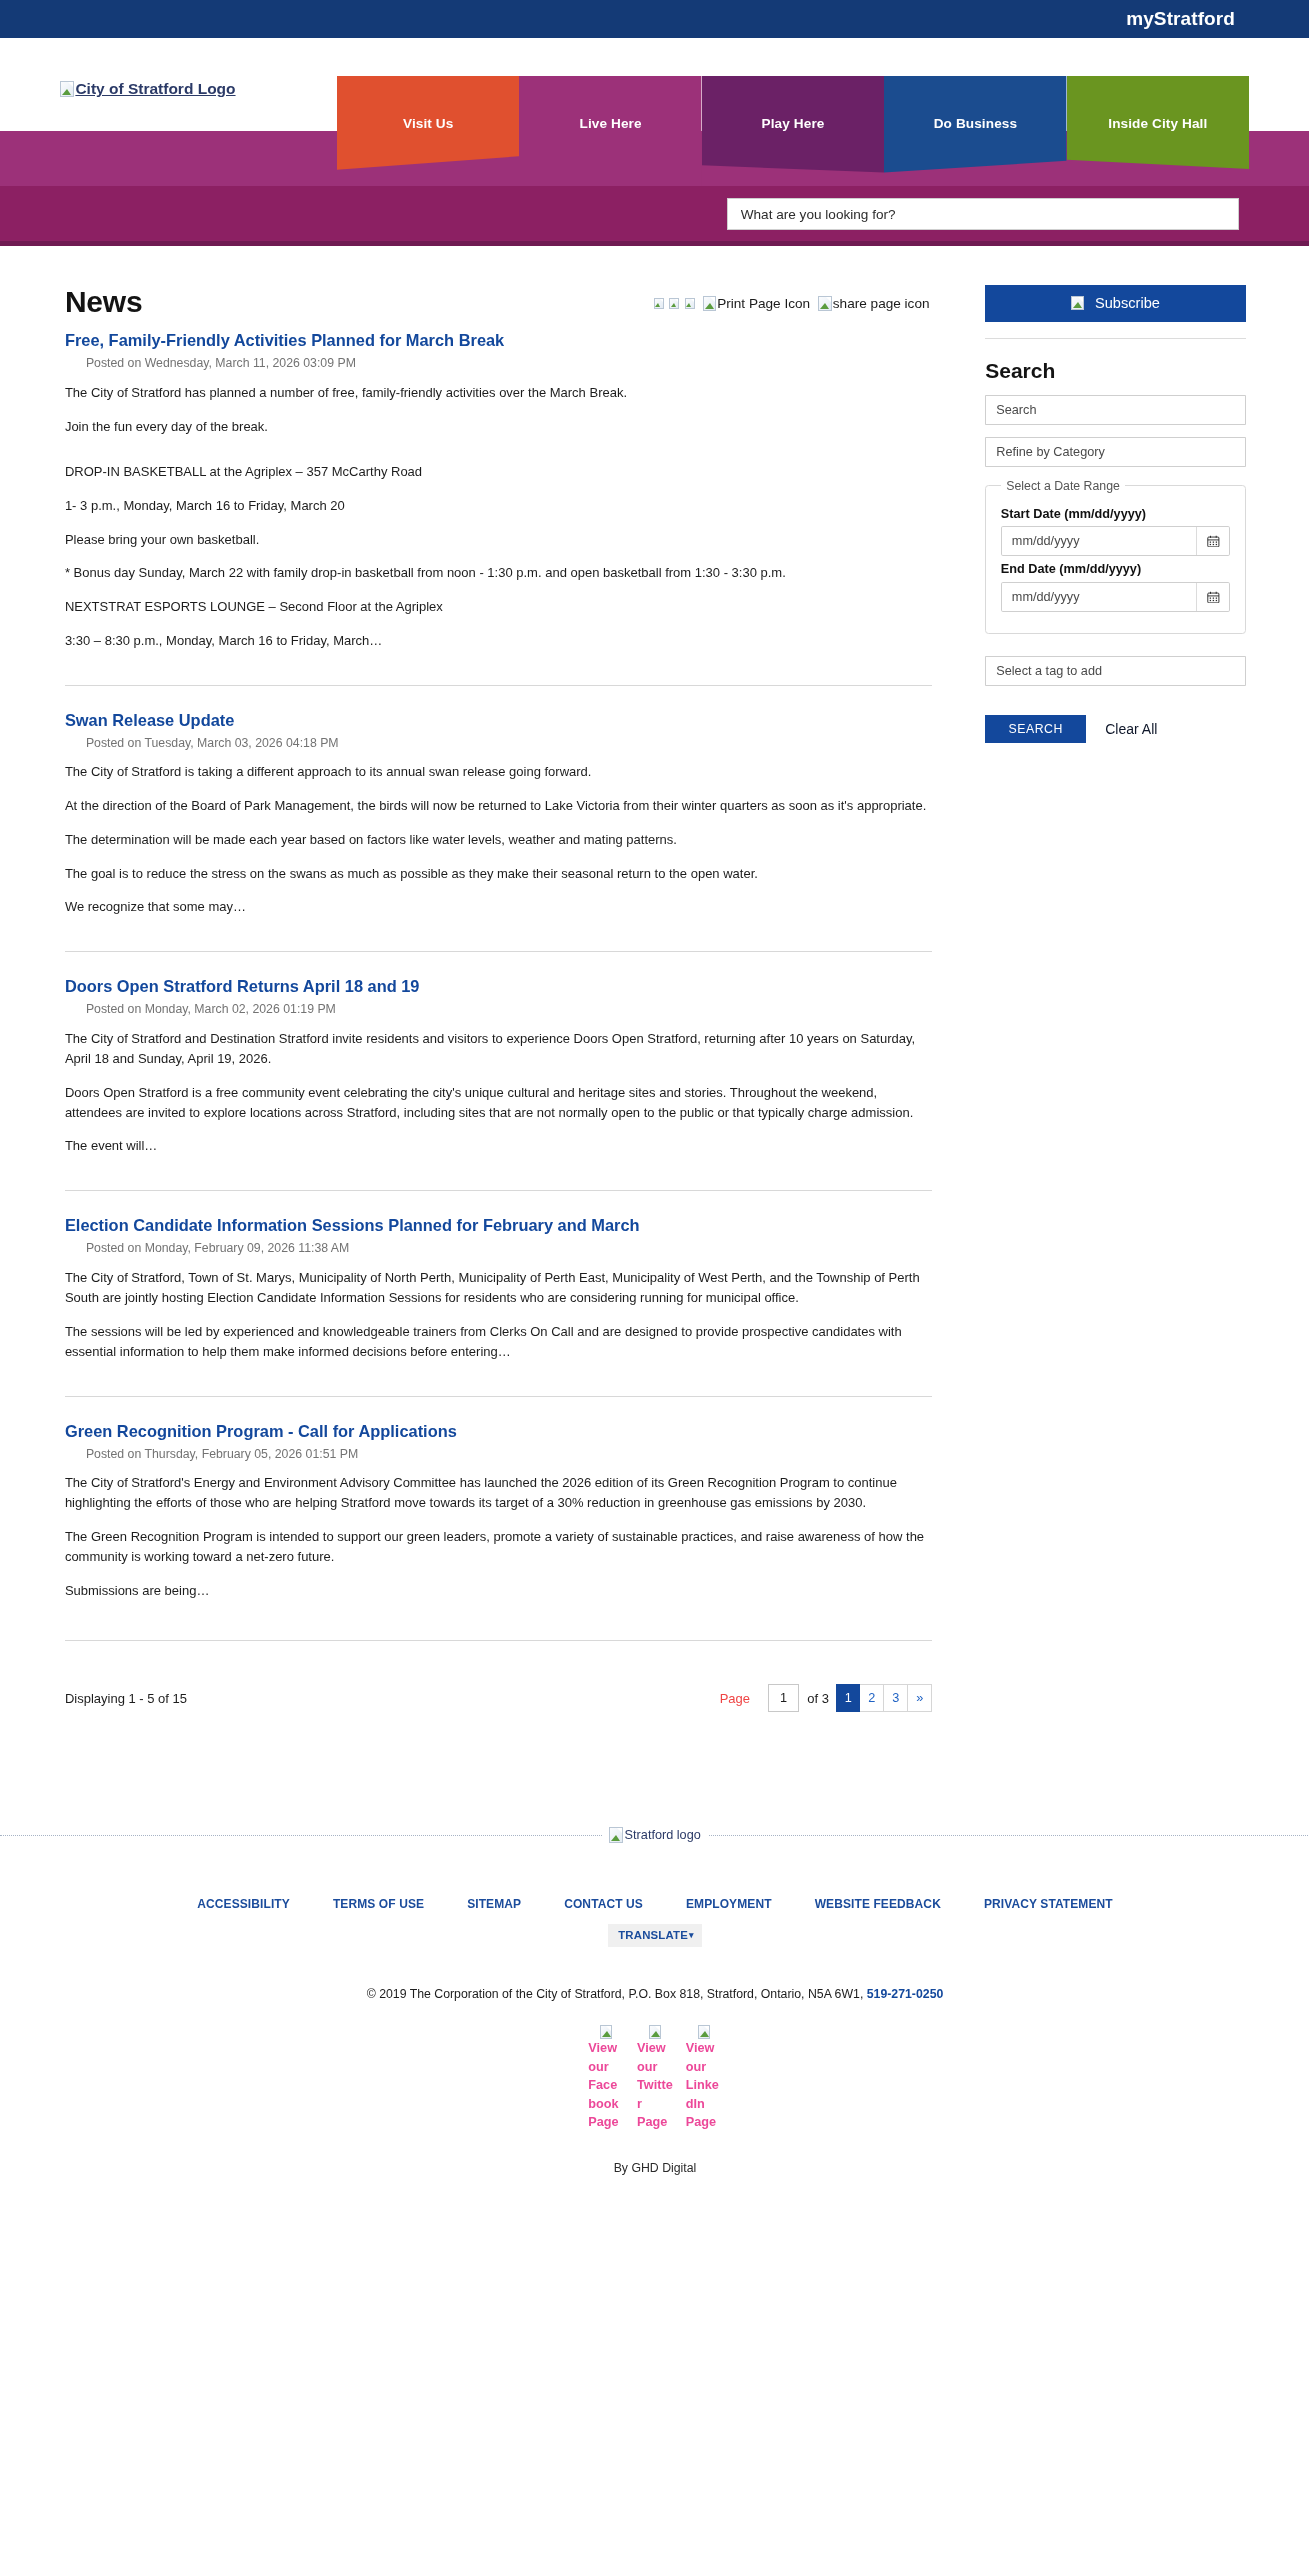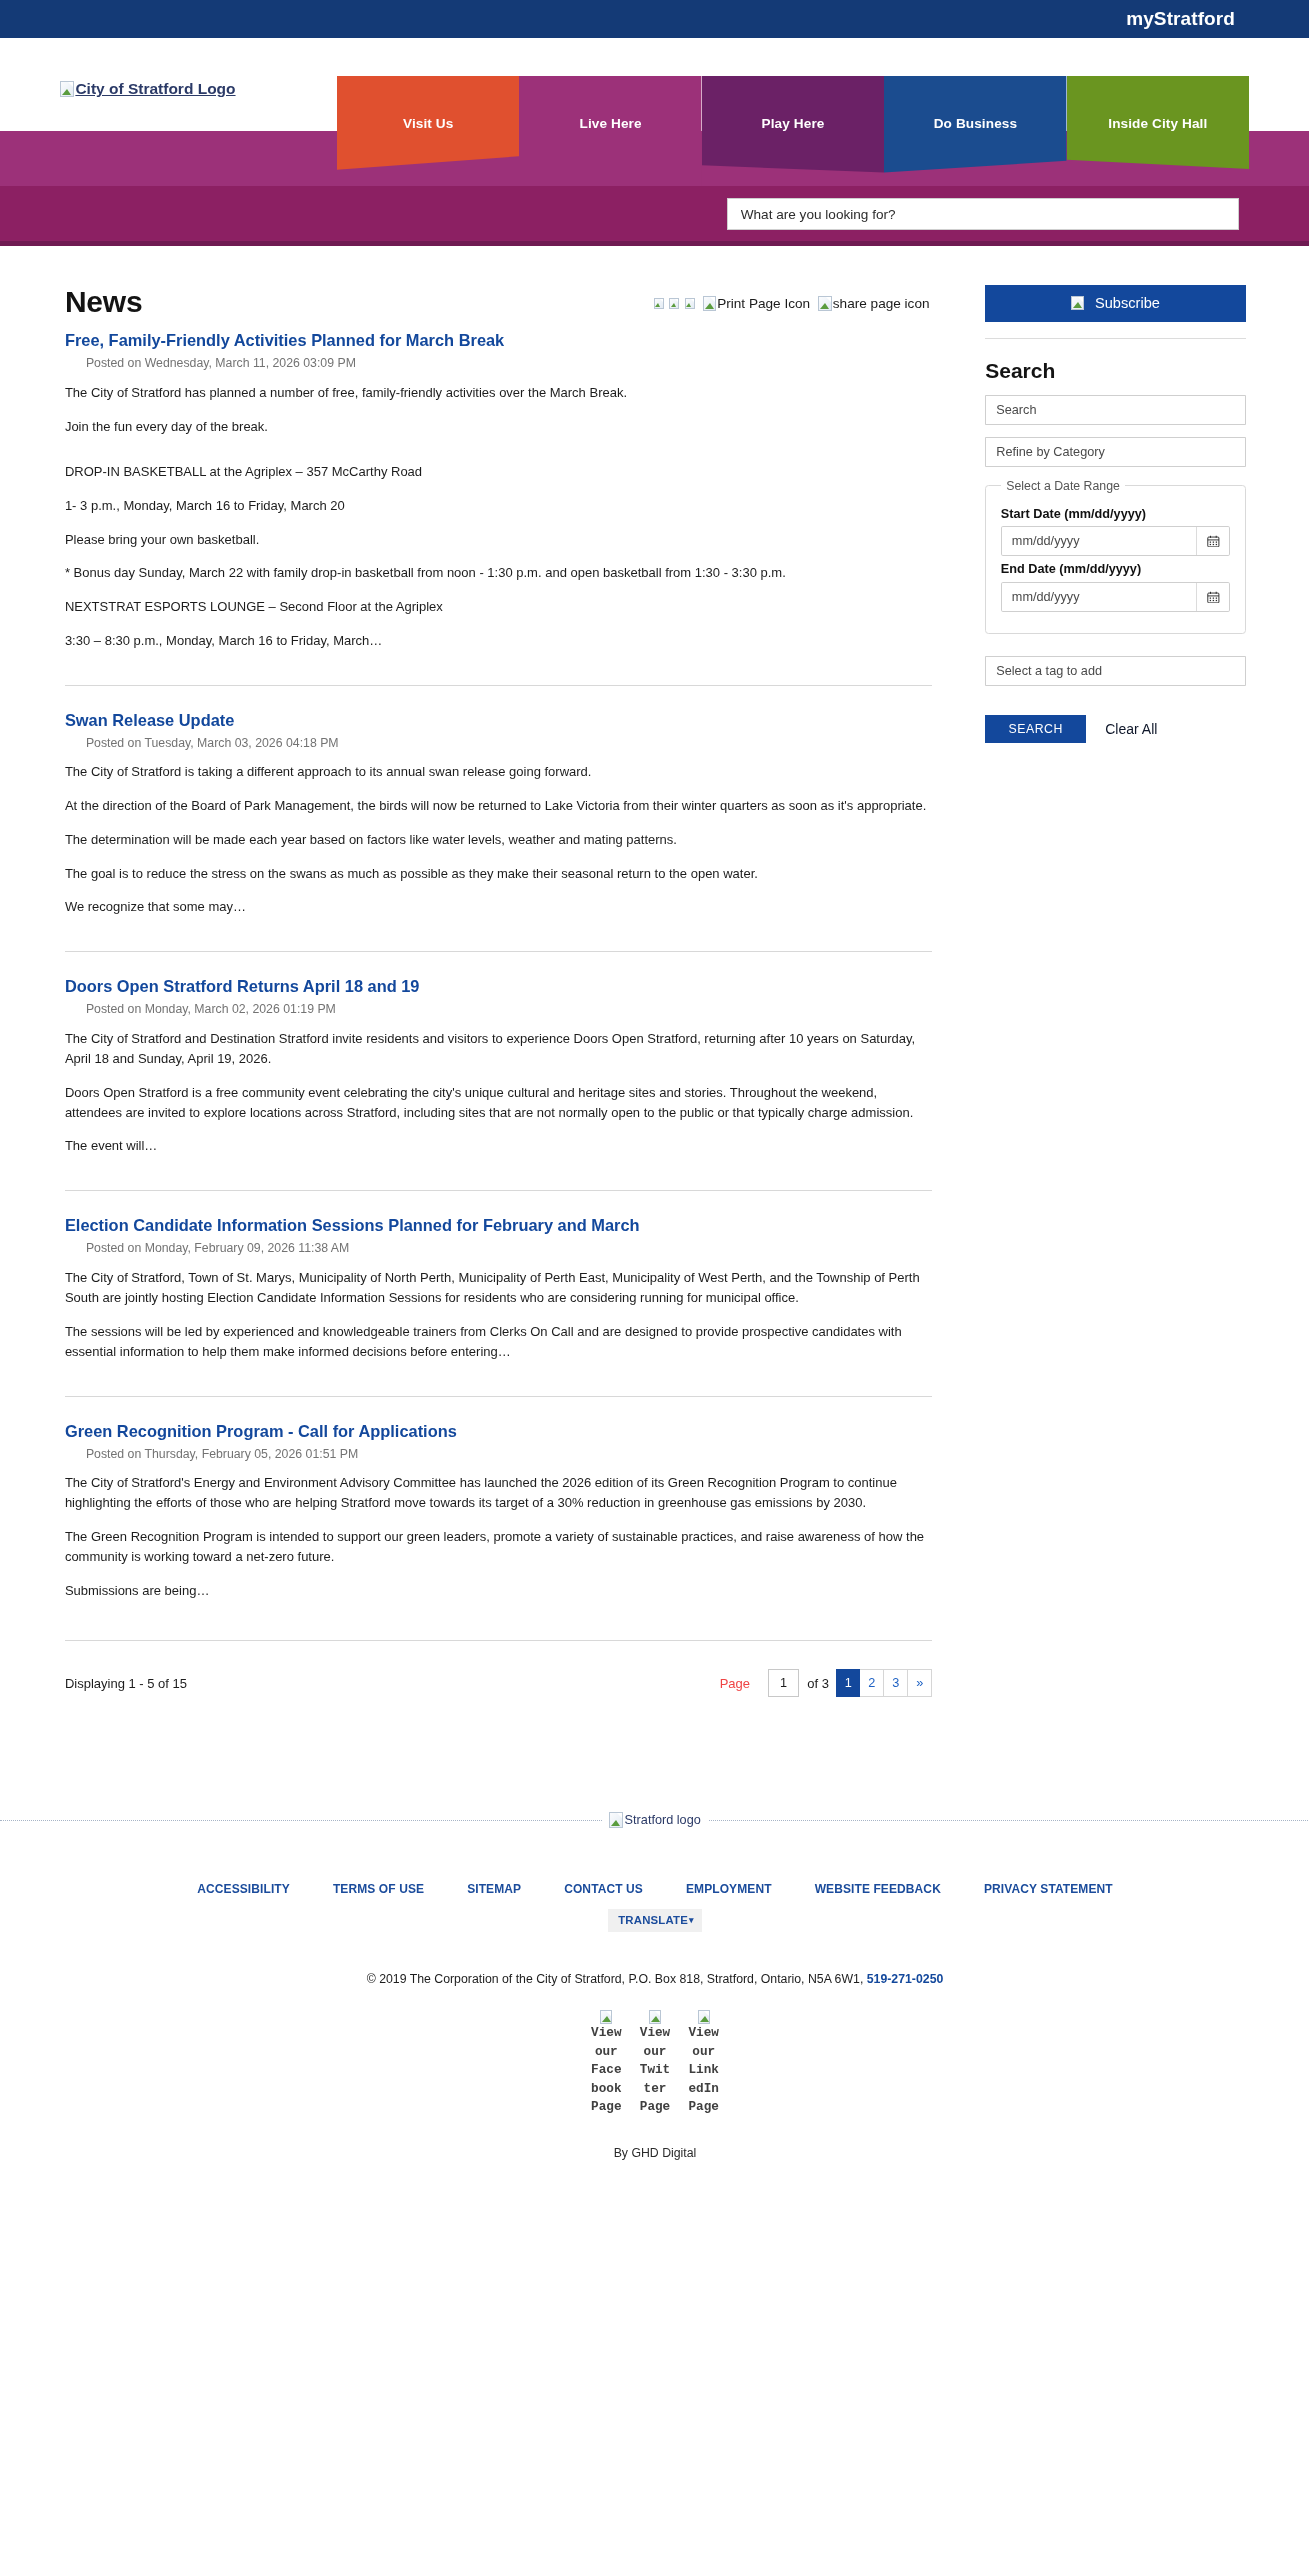--- a/index.html
+++ b/index.html
@@ -207,21 +207,21 @@
     font-size: 13px;
     line-height: 1.55;
     color: #1d1d1d;
   }
   .news-body p.gap { margin-bottom: 25.5px; }
 
   
   .pagination-wrap {
     border-top: 0.9px solid #d8d8d8;
     margin-top: 5.5px;
-    padding-top: 28px;
+    padding-top: 43px;
     display: flex;
     align-items: center;
     font-size: 13px;
     color: #1d1d1d;
   }
   .displaying { flex: none; }
   .pager {
     margin-left: auto;
     display: flex;
     align-items: center;
@@ -449,29 +449,28 @@
     text-decoration: none;
   }
   .socials {
     margin-top: 24px;
     display: flex;
     justify-content: center;
     gap: 12.7px;
   }
   .social-alt {
     width: 36px;
-    text-align: center;
-    color: #404040;
+    text-align: left;
+    color: #ec4899;
     font-size: 12.7px;
     font-weight: bold;
     line-height: 1.45;
     text-decoration: none;
     word-break: break-word;
     overflow: hidden;
-    font-family: Liberation Mono, monospace;
   }
   .social-alt .brokenimg {
     display: block;
     margin: 0 auto 0.9px auto;
     width: 12px; height: 13.6px;
   }
   .byline {
     margin-top: 29px;
     text-align: center;
     font-size: 12.3px;

